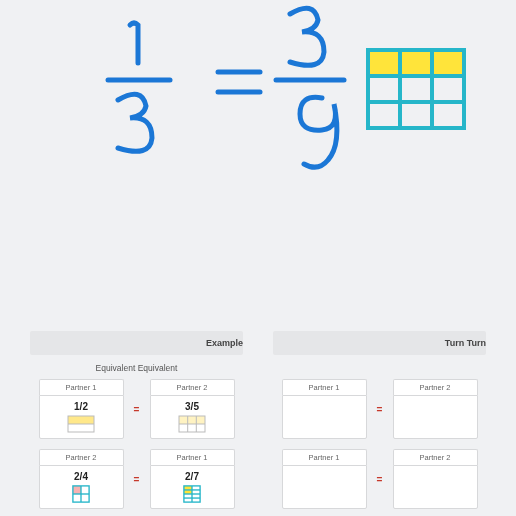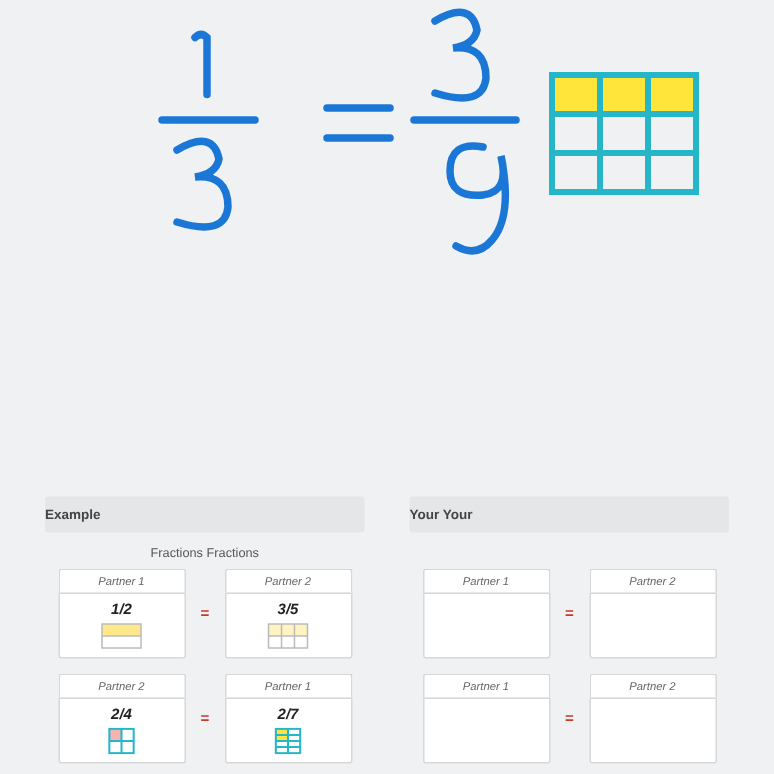--- a/index.html
+++ b/index.html
@@ -26,42 +26,41 @@
     padding: 0 30px;
   }
   .panel {
     width: 215px;
     display: flex;
     flex-direction: column;
     align-items: stretch;
   }
   .panel-header {
     background: #e5e6e8;
-    text-align: left;
+    text-align: right;
     font-size: 9px;
     font-weight: 600;
     color: #444;
     padding: 7px 0;
     border-radius: 2px;
   }
   .subtitle {
     text-align: center;
     font-size: 8.5px;
     color: #555;
     margin: 8px 0 6px;
     font-weight: 500;
   }
   .subtitle.blank { visibility: hidden; }
   .rows { display: flex; flex-direction: column; gap: 10px; }
   .row {
     display: flex;
     align-items: center;
     justify-content: center;
     gap: 8px;
-    font-style: italic;
   }
   .eq {
     font-size: 10px;
     color: #c6392b;
     font-weight: 700;
     width: 10px;
     text-align: center;
   }
   .card {
     width: 85px;
@@ -139,21 +138,21 @@
         <path d="M432 50 l0 78"></path>
       </g>
     </g>
   </svg>
 </div>
 
 <div class="bottom-strip">
 
   <div class="panel">
     <div class="panel-header">Example</div>
-    <div class="subtitle">Fractions Fractions</div>
+    <div class="subtitle">Equivalent Equivalent</div>
     <div class="rows">
 
       <div class="row">
         <div class="card">
           <div class="card-label">Partner 1</div>
           <div class="card-body">
             <div class="card-fraction">1/2</div>
             <svg class="mini-diagram" viewBox="0 0 28 18">
               <rect x="1" y="1" width="26" height="8" fill="#ffe88a"></rect>
               <rect x="1" y="1" width="26" height="16" fill="none" stroke="#bbb" stroke-width="1"></rect>
@@ -204,21 +203,21 @@
               <line x1="1" y1="10" x2="19" y2="10" stroke="#26b6c9" stroke-width="1.5"></line>
               <line x1="1" y1="14.5" x2="19" y2="14.5" stroke="#26b6c9" stroke-width="1.5"></line>
             </svg>
           </div>
         </div>
       </div>
     </div>
   </div>
 
   <div class="panel">
-    <div class="panel-header">Your Your</div>
+    <div class="panel-header">Turn Turn</div>
     <div class="subtitle blank">.</div>
     <div class="rows">
       <div class="row">
         <div class="card">
           <div class="card-label">Partner 1</div>
           <div class="card-body empty"></div>
         </div>
         <div class="eq">=</div>
         <div class="card">
           <div class="card-label">Partner 2</div>

